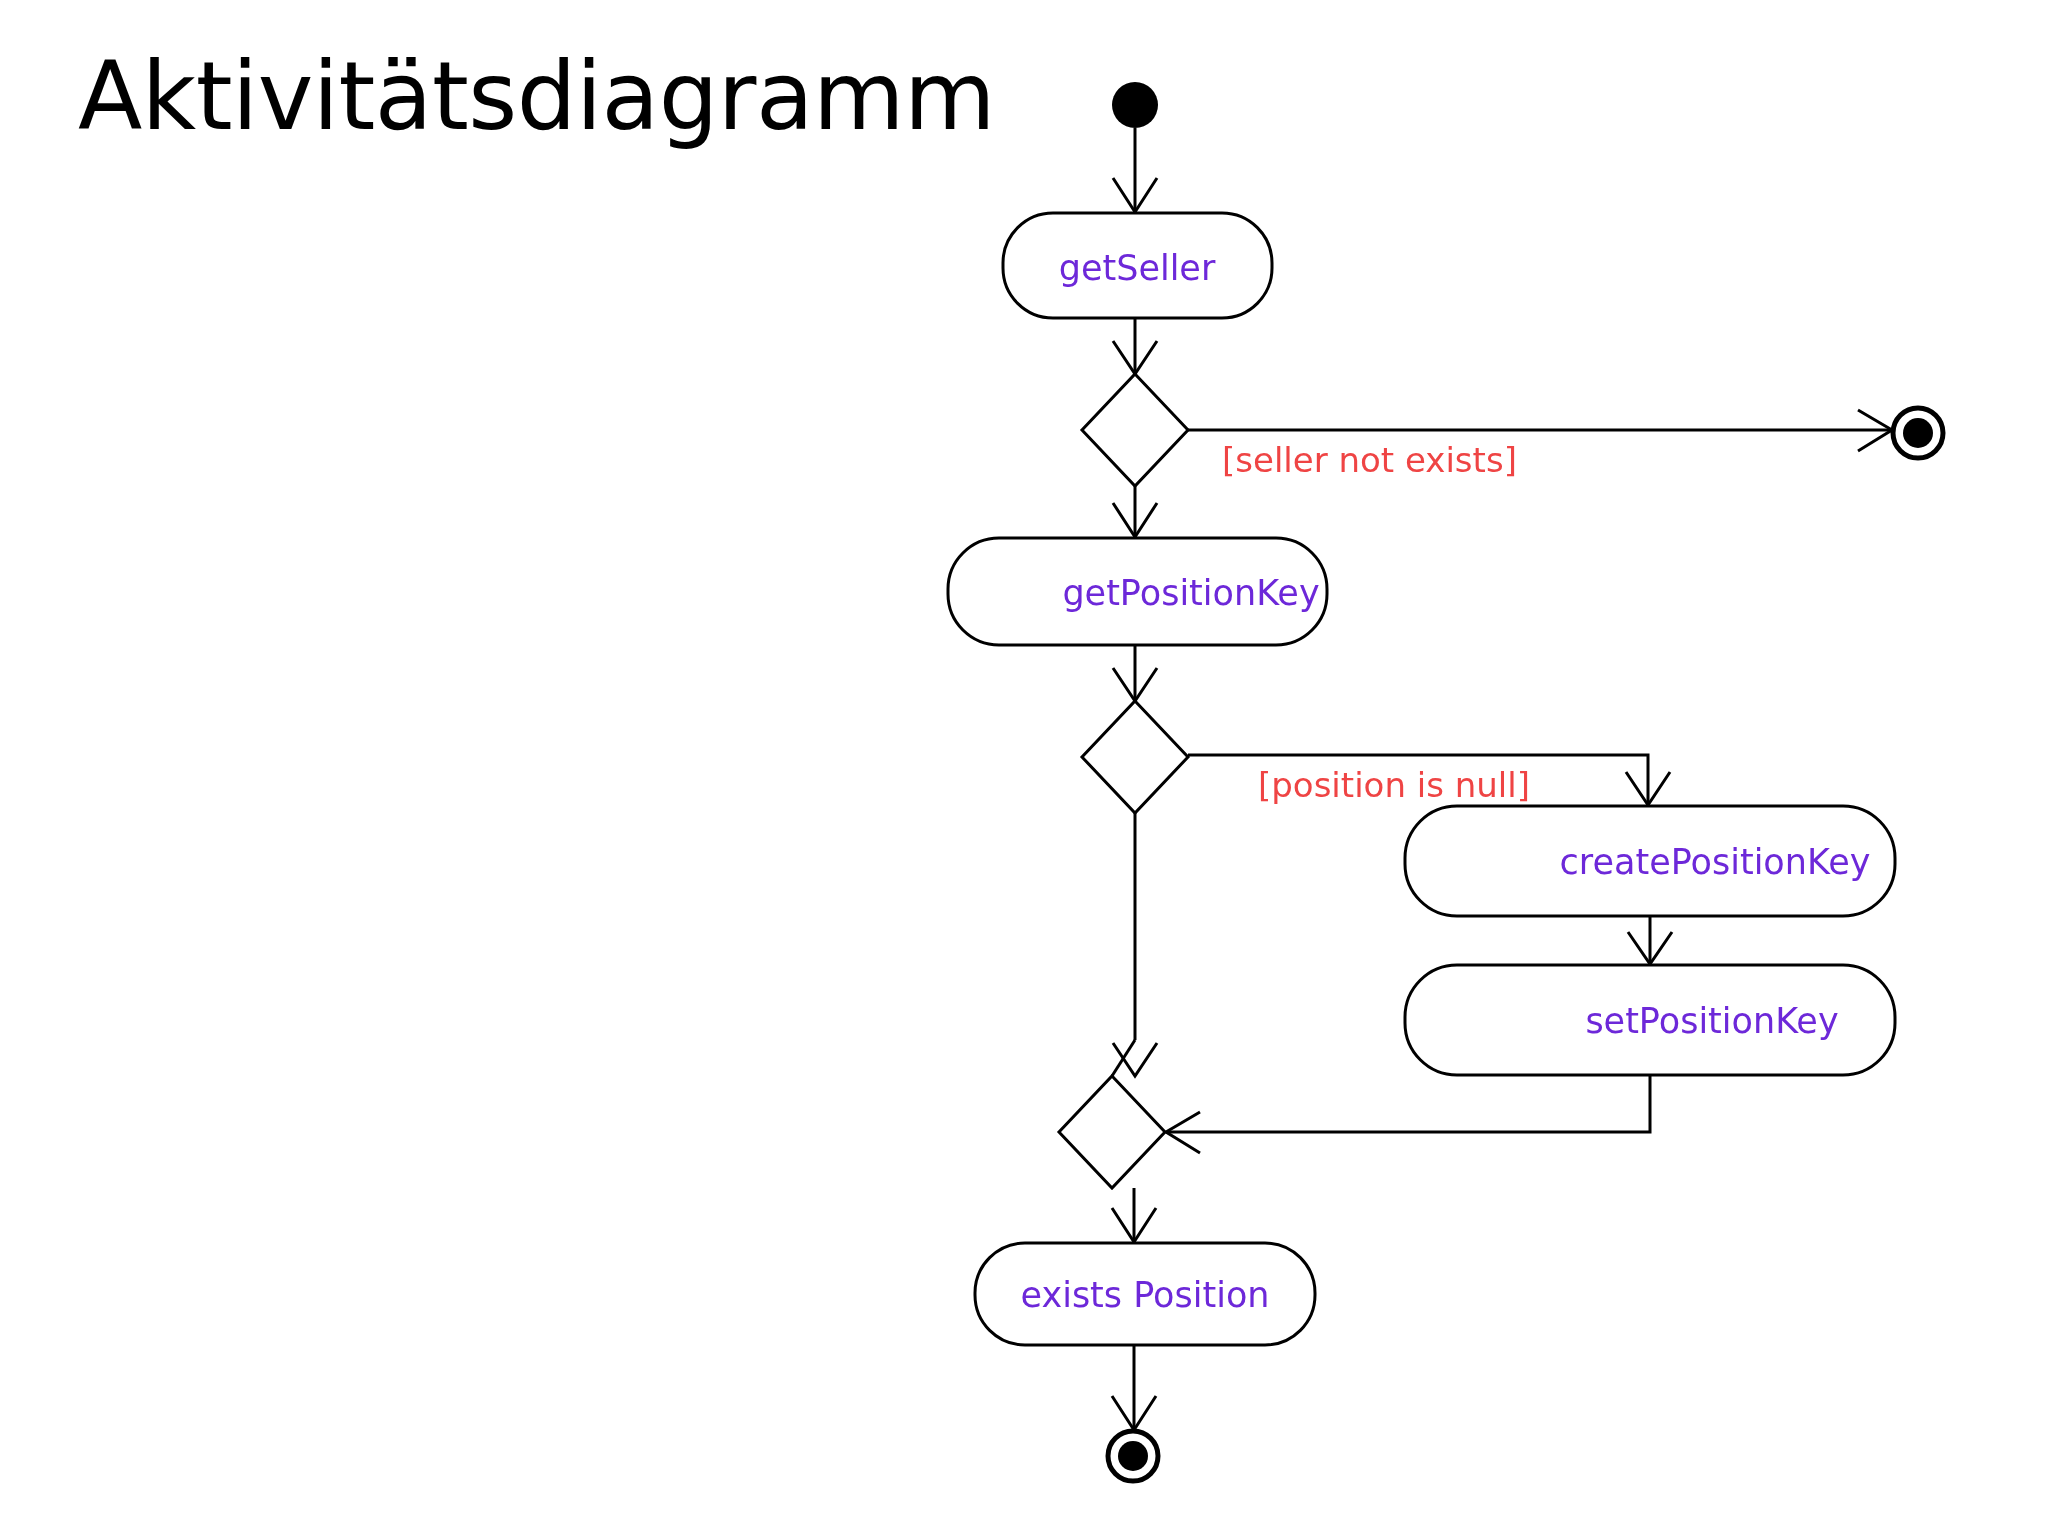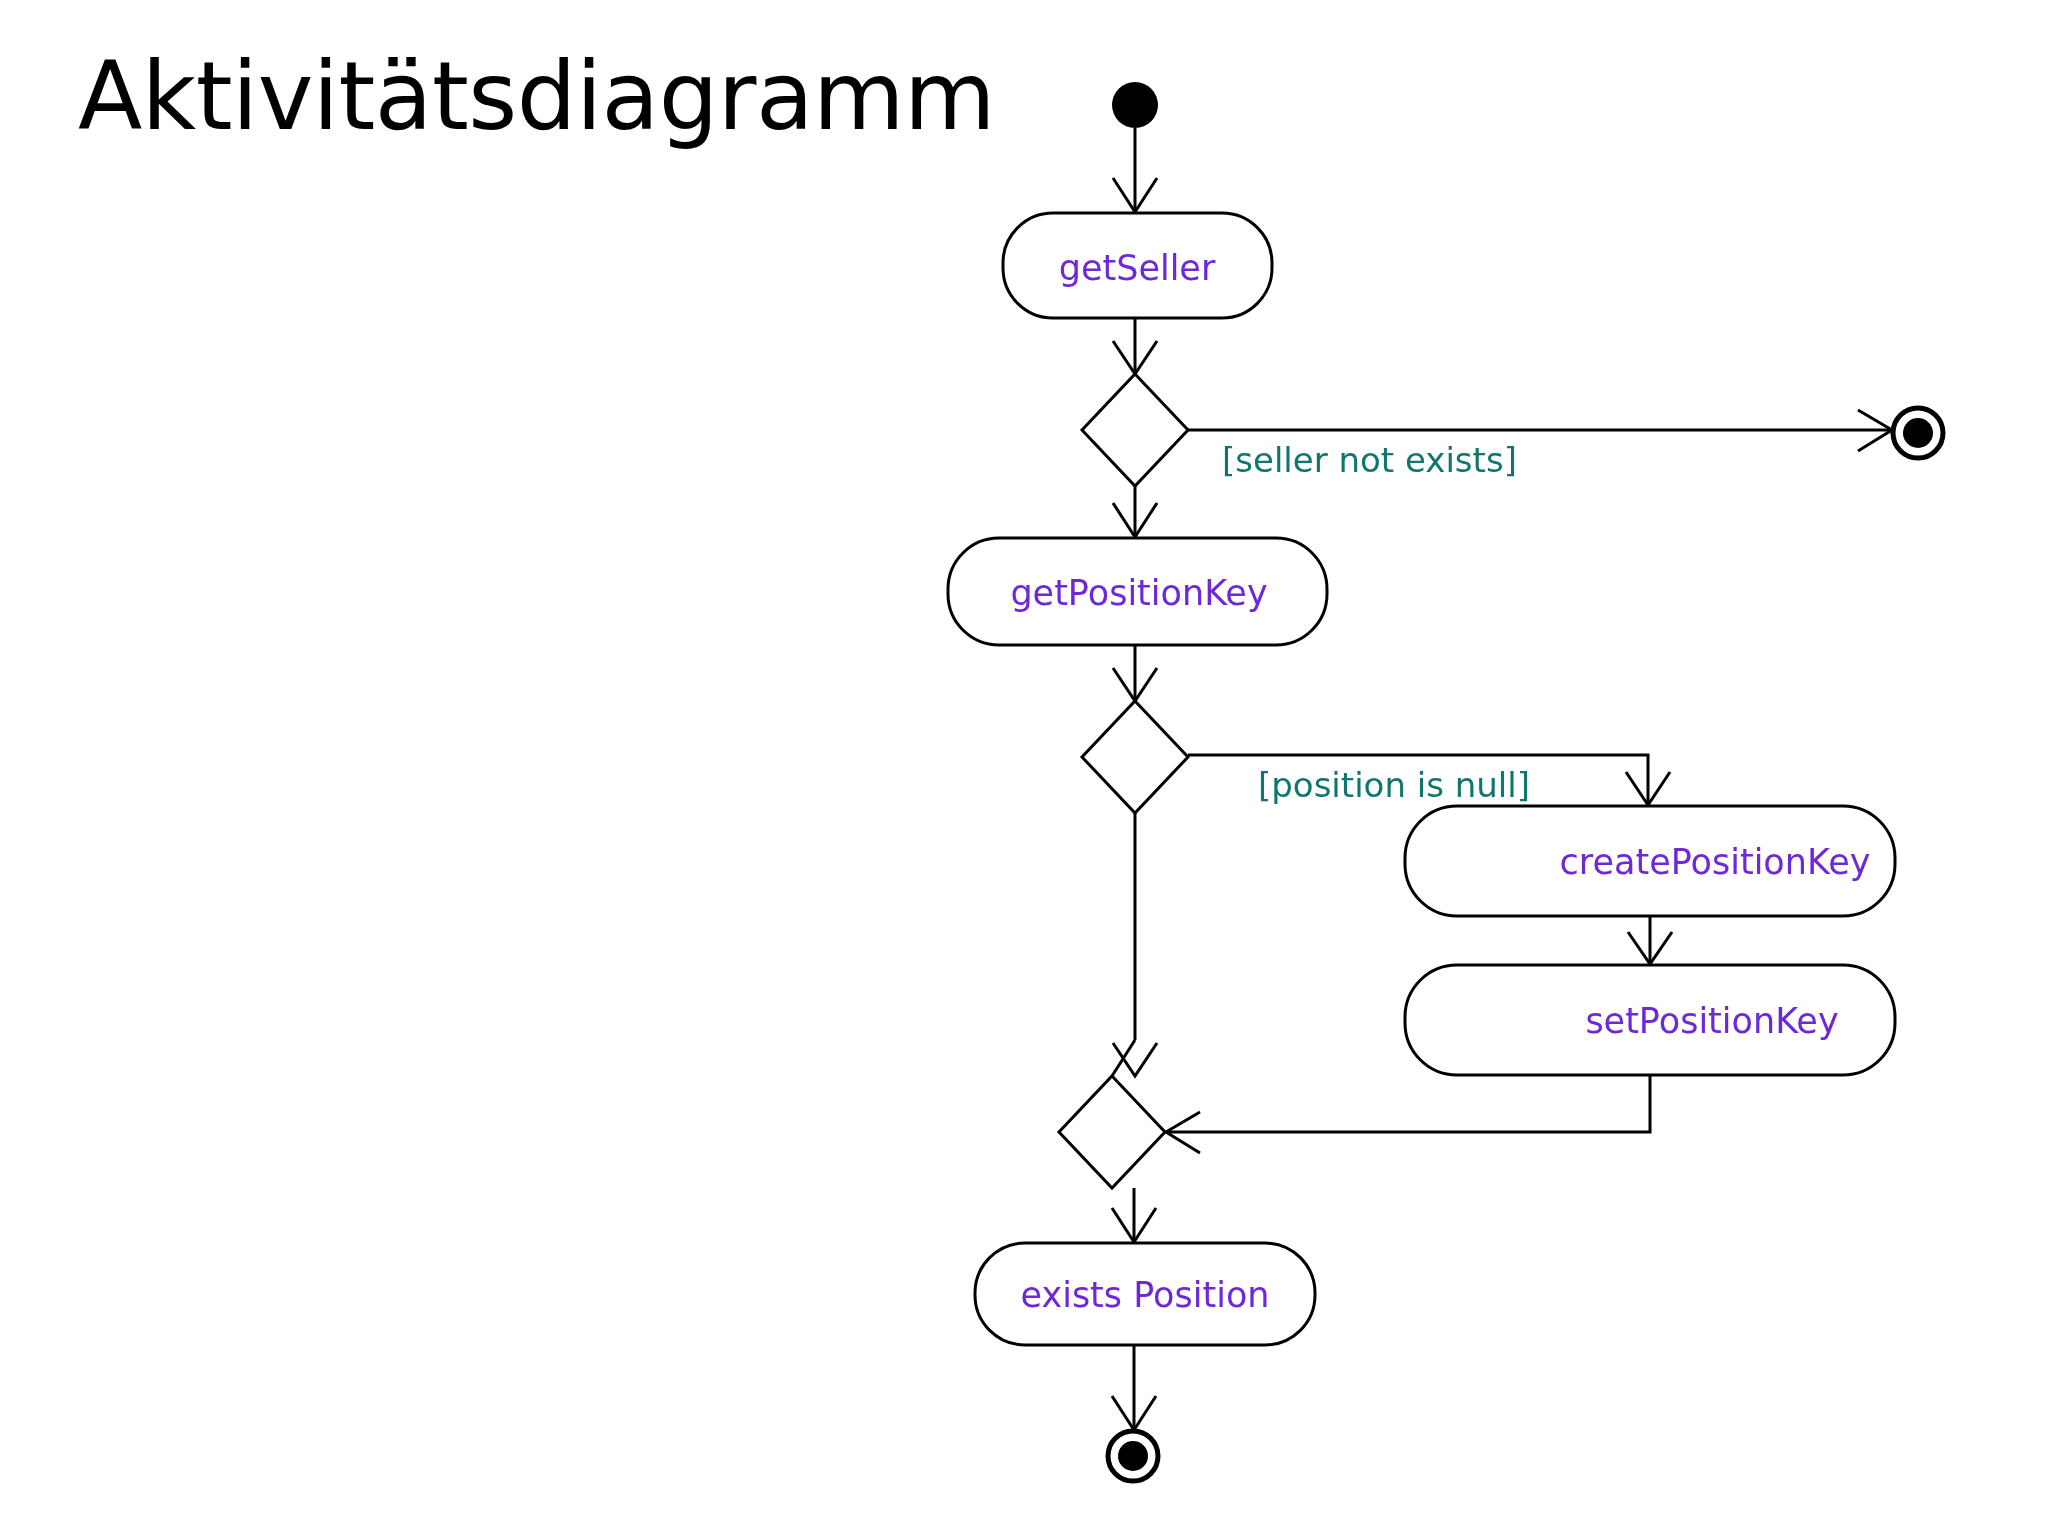--- a/index.html
+++ b/index.html
@@ -41,21 +41,21 @@
     white-space: nowrap;
     text-align: center;
     transform: translate(-50%, -50%);
   }
   .activity-label {
     font-size: 35px;
     font-weight: 400;
   }
   .guard-label {
     position: absolute;
-    color: #0f766e;
+    color: #ef4444;
     font-family: "DejaVu Sans", "Liberation Sans", sans-serif;
     font-size: 34px;
     white-space: nowrap;
   }
 </style>
 </head>
 <body>
 
 <div id="page">
 
@@ -144,21 +144,21 @@
 
     <g>
       <circle cx="1133" cy="1456" r="25" fill="#ffffff" stroke="#000000" stroke-width="5"></circle>
       <circle cx="1133" cy="1456" r="15" fill="#000000"></circle>
     </g>
 
   </svg>
 
   <div class="node-label activity-label" style="left:1137px; top:268px;">getSeller</div>
 
-  <div class="node-label activity-label" style="left:1139px; top:593px;">getPositionKey</div>
+  <div class="node-label activity-label" style="left:1191px; top:593px;">getPositionKey</div>
 
   <div class="node-label activity-label" style="left:1715px; top:862px;">createPositionKey</div>
 
   <div class="node-label activity-label" style="left:1712px; top:1021px;text-align:right;">setPositionKey</div>
 
   <div class="node-label activity-label" style="left:1145px; top:1295px;">exists Position</div>
 
   <div class="guard-label" style="left:1222px; top:440px;">[seller not exists]</div>
 
   <div class="guard-label" style="left:1258px; top:765px;">[position is null]</div>

